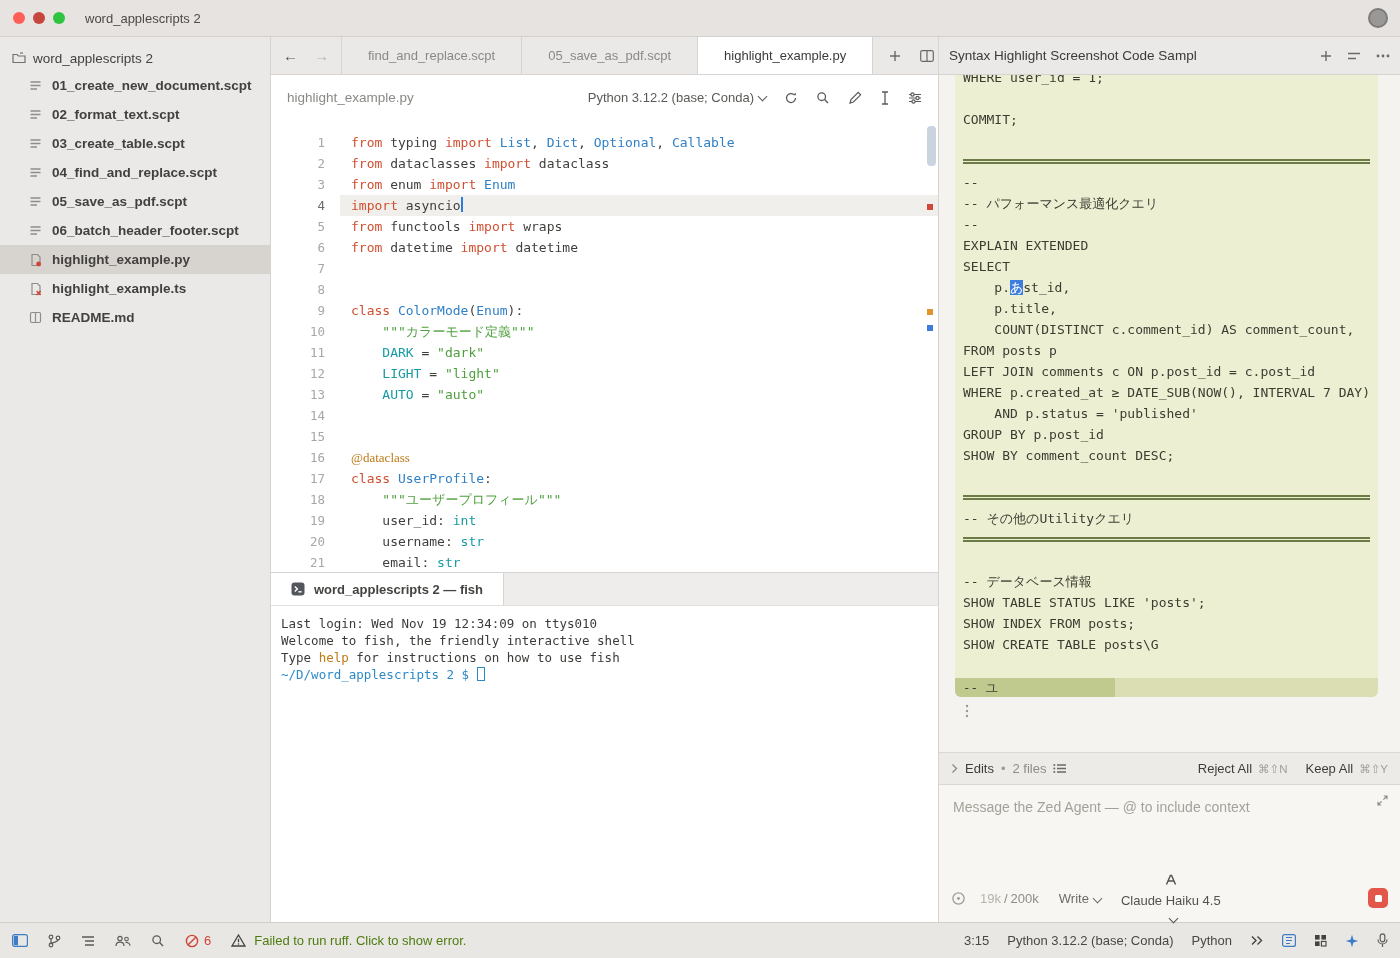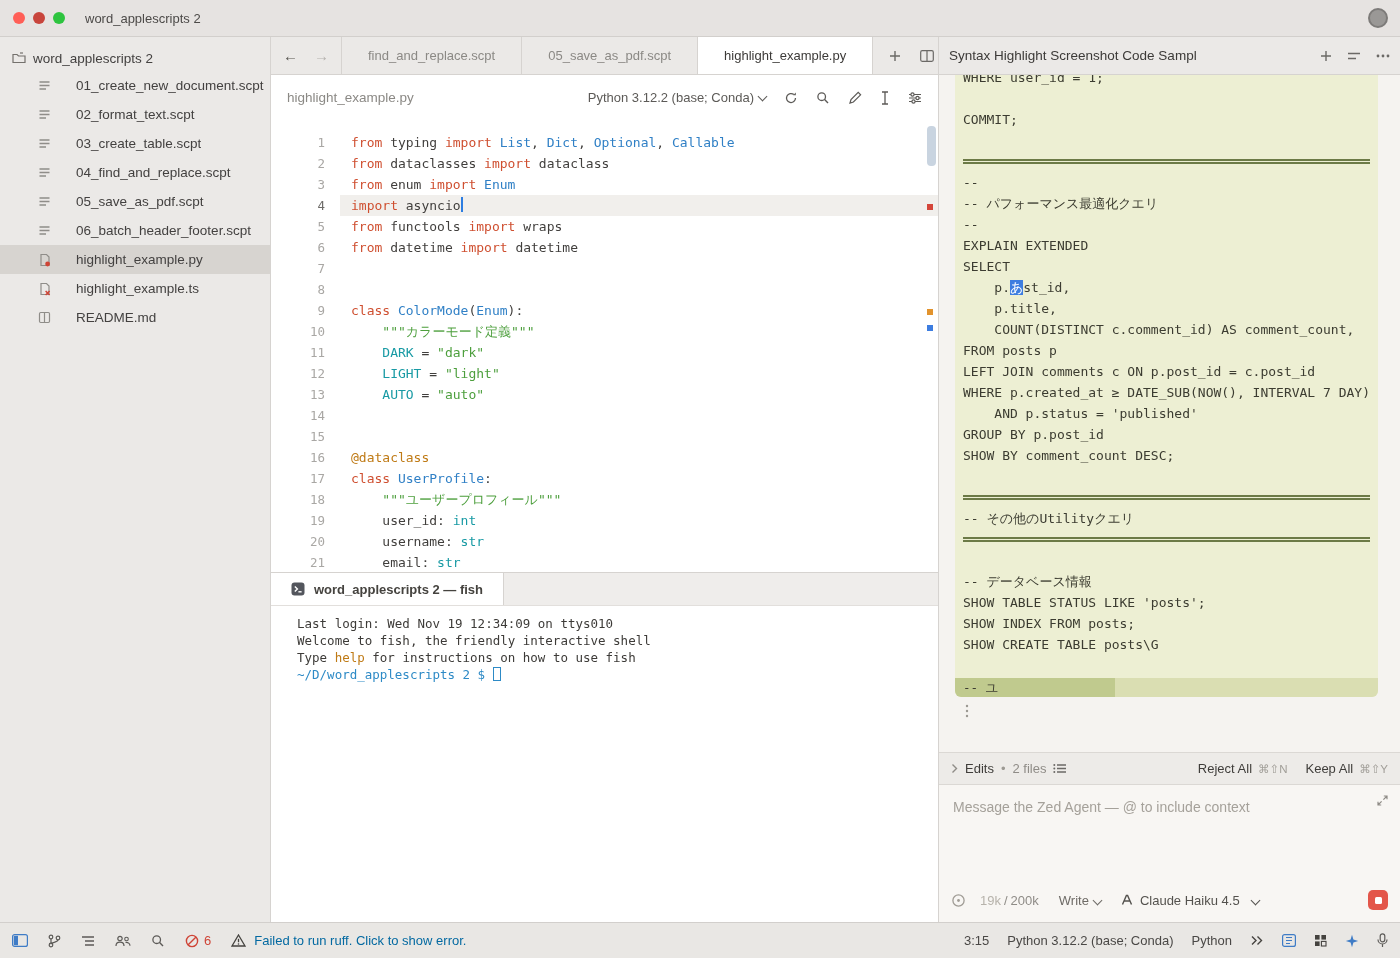--- a/index.html
+++ b/index.html
@@ -13,21 +13,21 @@
   .light.red{background:#ff5f57;}.light.yellow{background:#c8453c;}.light.green{background:#2ec43f;}
   .title-text{margin-left:20px;font-size:13px;color:#4c4a48;}
   .tb-avatar{position:absolute;right:12px;top:8px;width:20px;height:20px;border-radius:50%;background:#9a9896;border:2px solid #7d7b79;box-sizing:border-box;}
 
   
   .main{flex:1;display:flex;min-height:0;}
 
   
   .sidebar{flex:0 0 271px;background:#ebe9e7;border-right:1px solid #d6d3d0;padding-top:8px;box-sizing:border-box;font-size:13.5px;color:#434140;overflow:hidden;}
   .root-row{display:flex;align-items:center;height:26px;padding-left:12px;gap:7px;}
-  .file-row{display:flex;align-items:center;height:29px;padding-left:38px;gap:24px;white-space:nowrap;overflow:hidden;}
+  .file-row{display:flex;align-items:center;height:29px;padding-left:29px;gap:9px;white-space:nowrap;overflow:hidden;font-weight:bold;}
   .file-row.sel{background:#d7d4d0;}
   .ficon{flex:0 0 14px;display:flex;align-items:center;}
   .flabel{overflow:hidden;}
 
   
   .center{flex:1;display:flex;flex-direction:column;min-width:0;background:#fff;}
   .tabbar{flex:0 0 37px;background:#ebe9e7;border-bottom:1px solid #d6d3d0;display:flex;align-items:stretch;}
   .nav{display:flex;align-items:center;padding:0 12px;gap:16px;font-size:15px;}
   .nav .back{color:#56544f;}.nav .fwd{color:#b5b2ae;}
   .tab{display:flex;align-items:center;padding:0 26px;font-size:13px;color:#8b8985;border-right:1px solid #d6d3d0;white-space:nowrap;overflow:hidden;}
@@ -42,32 +42,32 @@
   
   .editor-wrap{flex:0 0 452px;position:relative;overflow:hidden;background:#fff;}
   .code{padding-top:12px;font-family:"DejaVu Sans Mono","Liberation Mono",monospace;font-size:13px;line-height:21px;}
   .cline{display:flex;height:21px;white-space:pre;}
   .lnum{flex:0 0 54px;text-align:right;color:#a9a7a4;font-size:12.5px;}
   .ccode{flex:1;margin-left:15px;padding-left:11px;}
   .cline.cur .ccode{background:#f1efec;}
   .cline.cur .lnum{color:#6e6c69;}
   .caret{display:inline-block;width:2px;height:15px;background:#2d7de1;vertical-align:-2px;}
   .tok-k{color:#cf4f30;}.tok-p{color:#413f3d;}.tok-t{color:#3080c6;}
-  .tok-s{color:#4d9f3d;}.tok-c{color:#189aa4;}.tok-d{color:#bf7a15;}
+  .tok-s{color:#4d9f3d;}.tok-c{color:#189aa4;}.tok-d{color:#bf7a15;font-family:Liberation Serif, serif;}
   .vscroll{position:absolute;right:2px;top:6px;width:9px;height:40px;border-radius:4px;background:#c9d4e0;}
   .mark{position:absolute;right:5px;width:6px;height:6px;}
   .mark.err{top:84px;background:#d4453a;}
   .mark.warn{top:189px;background:#e2932d;}
   .mark.info{top:205px;background:#3d7de0;}
 
   
   .terminal{flex:0 0 352px;display:flex;flex-direction:column;border-top:1px solid #d6d3d0;background:#fff;}
   .term-tabbar{flex:0 0 32px;background:#efedeb;display:flex;border-bottom:1px solid #e2dfdc;font-weight:bold;}
   .term-tab{display:flex;align-items:center;gap:9px;background:#fff;padding:0 20px;font-size:13px;color:#45433f;border-right:1px solid #d6d3d0;}
-  .term-body{flex:1;padding:9px 26px;font-family:"DejaVu Sans Mono","Liberation Mono",monospace;font-size:12.5px;line-height:17px;color:#3d3b38;}
+  .term-body{flex:1;padding:9px 10px;font-family:"DejaVu Sans Mono","Liberation Mono",monospace;font-size:12.5px;line-height:17px;color:#3d3b38;}
   .tline{white-space:pre;height:17px;}
   .tok-tp{color:#3d3b38;}.tok-to{color:#bf7a15;}.tok-tb{color:#2d8ac6;}
   .tcursor{display:inline-block;width:8px;height:14px;border:1.5px solid #2d8ac6;vertical-align:-2px;box-sizing:border-box;}
 
   
   .agent{flex:0 0 386px;display:flex;flex-direction:column;background:#f5f3f0;border-left:1px solid #d6d3d0;min-height:0;box-sizing:border-box;}
   .agent-header{flex:0 0 37px;background:#ebe9e7;border-bottom:1px solid #d6d3d0;display:flex;align-items:center;padding:0 10px;font-size:13.5px;color:#3c3a38;}
   .agent-title{white-space:nowrap;overflow:hidden;max-width:290px;}
   .hicons{margin-left:auto;display:flex;gap:15px;color:#6b6966;align-items:center;}
   .agent-card{flex:0 0 622px;margin:0 22px 0 16px;background:#edefd3;overflow:hidden;position:relative;border-radius:0 0 6px 6px;}
@@ -88,31 +88,31 @@
   .kbd{color:#a19e98;font-size:11.5px;margin-left:6px;}
   .edits-actions{margin-left:auto;display:flex;gap:18px;align-items:center;}
   .ebtn{display:flex;align-items:center;}
   .composer{flex:1;background:#f8f6f3;position:relative;padding:12px 14px;font-size:14px;color:#a5a19a;line-height:21px;box-sizing:border-box;}
   .composer .ph{max-width:300px;}
   .expand-ic{position:absolute;top:10px;right:12px;color:#8f8c87;}
   .agent-footer{flex:0 0 44px;background:#f8f6f3;display:flex;align-items:center;padding:0 12px;font-size:13px;color:#8f8c87;}
   .tok-used{color:#b7b3ab;}
   .tok-sep{margin:0 3px;color:#8f8c87;}
   .mode{color:#6e6b66;display:flex;align-items:center;margin-left:20px;}
-  .model{display:flex;align-items:center;gap:7px;color:#54524e;margin-left:20px;}
+  .model{display:flex;align-items:center;gap:7px;color:#54524e;margin-left:20px;flex-direction:column;}
   .tokens{margin-left:14px;}
   .stopbtn{margin-left:auto;width:20px;height:20px;border-radius:5px;background:#e3564a;display:flex;align-items:center;justify-content:center;}
   .stopbtn .sq{width:7px;height:7px;border-radius:1.5px;background:#fff;}
 
   
   .statusbar{flex:0 0 36px;background:#e9e7e4;border-top:1px solid #d2cfcc;display:flex;align-items:center;padding:0 12px;font-size:13px;color:#4a4846;box-sizing:border-box;}
   .sb-left{display:flex;align-items:center;gap:20px;}
   .sb-right{margin-left:auto;display:flex;align-items:center;gap:18px;}
   .err-badge{display:flex;align-items:center;gap:5px;color:#cf4436;}
-  .warn-item{display:flex;align-items:center;gap:8px;color:#0369a1;}
+  .warn-item{display:flex;align-items:center;gap:8px;color:#4d7c0f;}
   svg{display:block;}
 </style>
 </head>
 <body>
 
 <div class="window">
 
   <div class="titlebar">
     <div class="lights">
       <div class="light red"></div>

